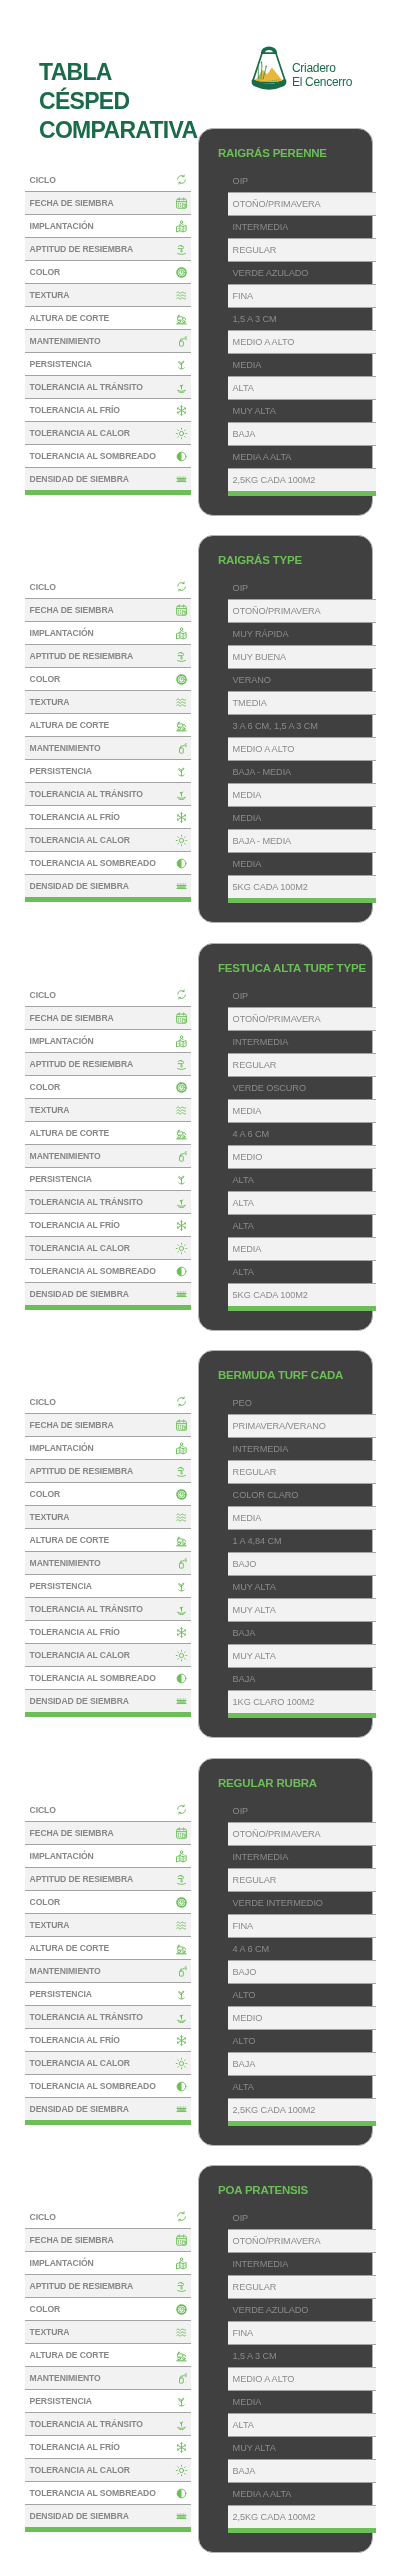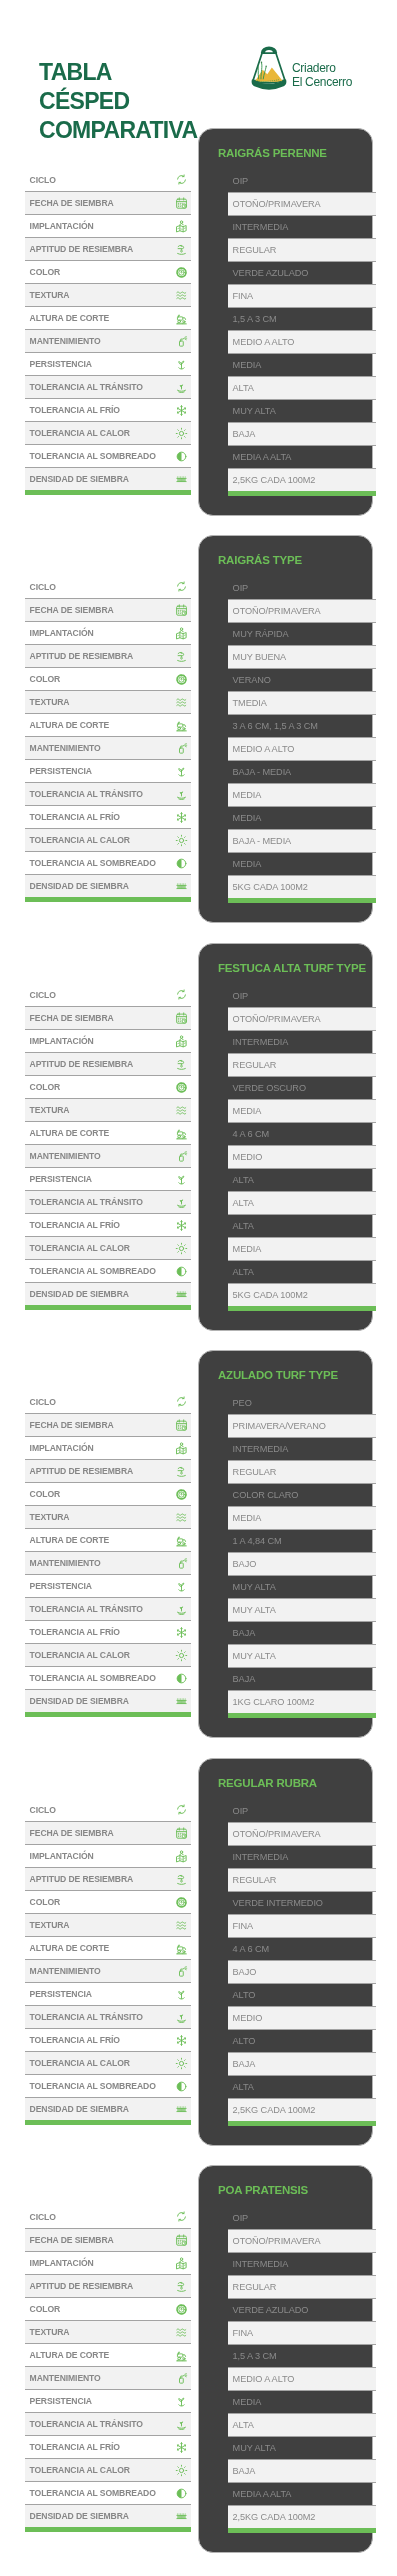--- a/index.html
+++ b/index.html
@@ -816,21 +816,21 @@
               <svg viewBox="0 0 24 24" fill="none" stroke="currentColor" stroke-width="1.5" stroke-linecap="round" stroke-linejoin="round">
                 <path stroke-width="1.3" d="M4.5 10.3h15M4.5 15.3h15"></path>
                 <path stroke-width="1.1" d="M6 10.3v5M7.5 10.3v5M9 10.3v5M10.5 10.3v5M12 10.3v5M13.5 10.3v5M15 10.3v5M16.5 10.3v5M18 10.3v5"></path>
                 <path stroke-width="1.8" d="M5.5 7.9h.01M8 7.9h.01M10.5 7.9h.01M13 7.9h.01M15.5 7.9h.01M18 7.9h.01"></path>
               </svg>
             </span>
           </div>
           <div class="bar"></div>
         </div>
         <div class="card">
-          <div class="card-title">AZULADO TURF TYPE</div>
+          <div class="card-title">BERMUDA TURF CADA</div>
           <div class="values">
             <div class="row value-row">
               <span class="value-text">PEO</span>
             </div>
             <div class="row value-row alt">
               <span class="value-text">PRIMAVERA/VERANO</span>
             </div>
             <div class="row value-row">
               <span class="value-text">INTERMEDIA</span>
             </div>

